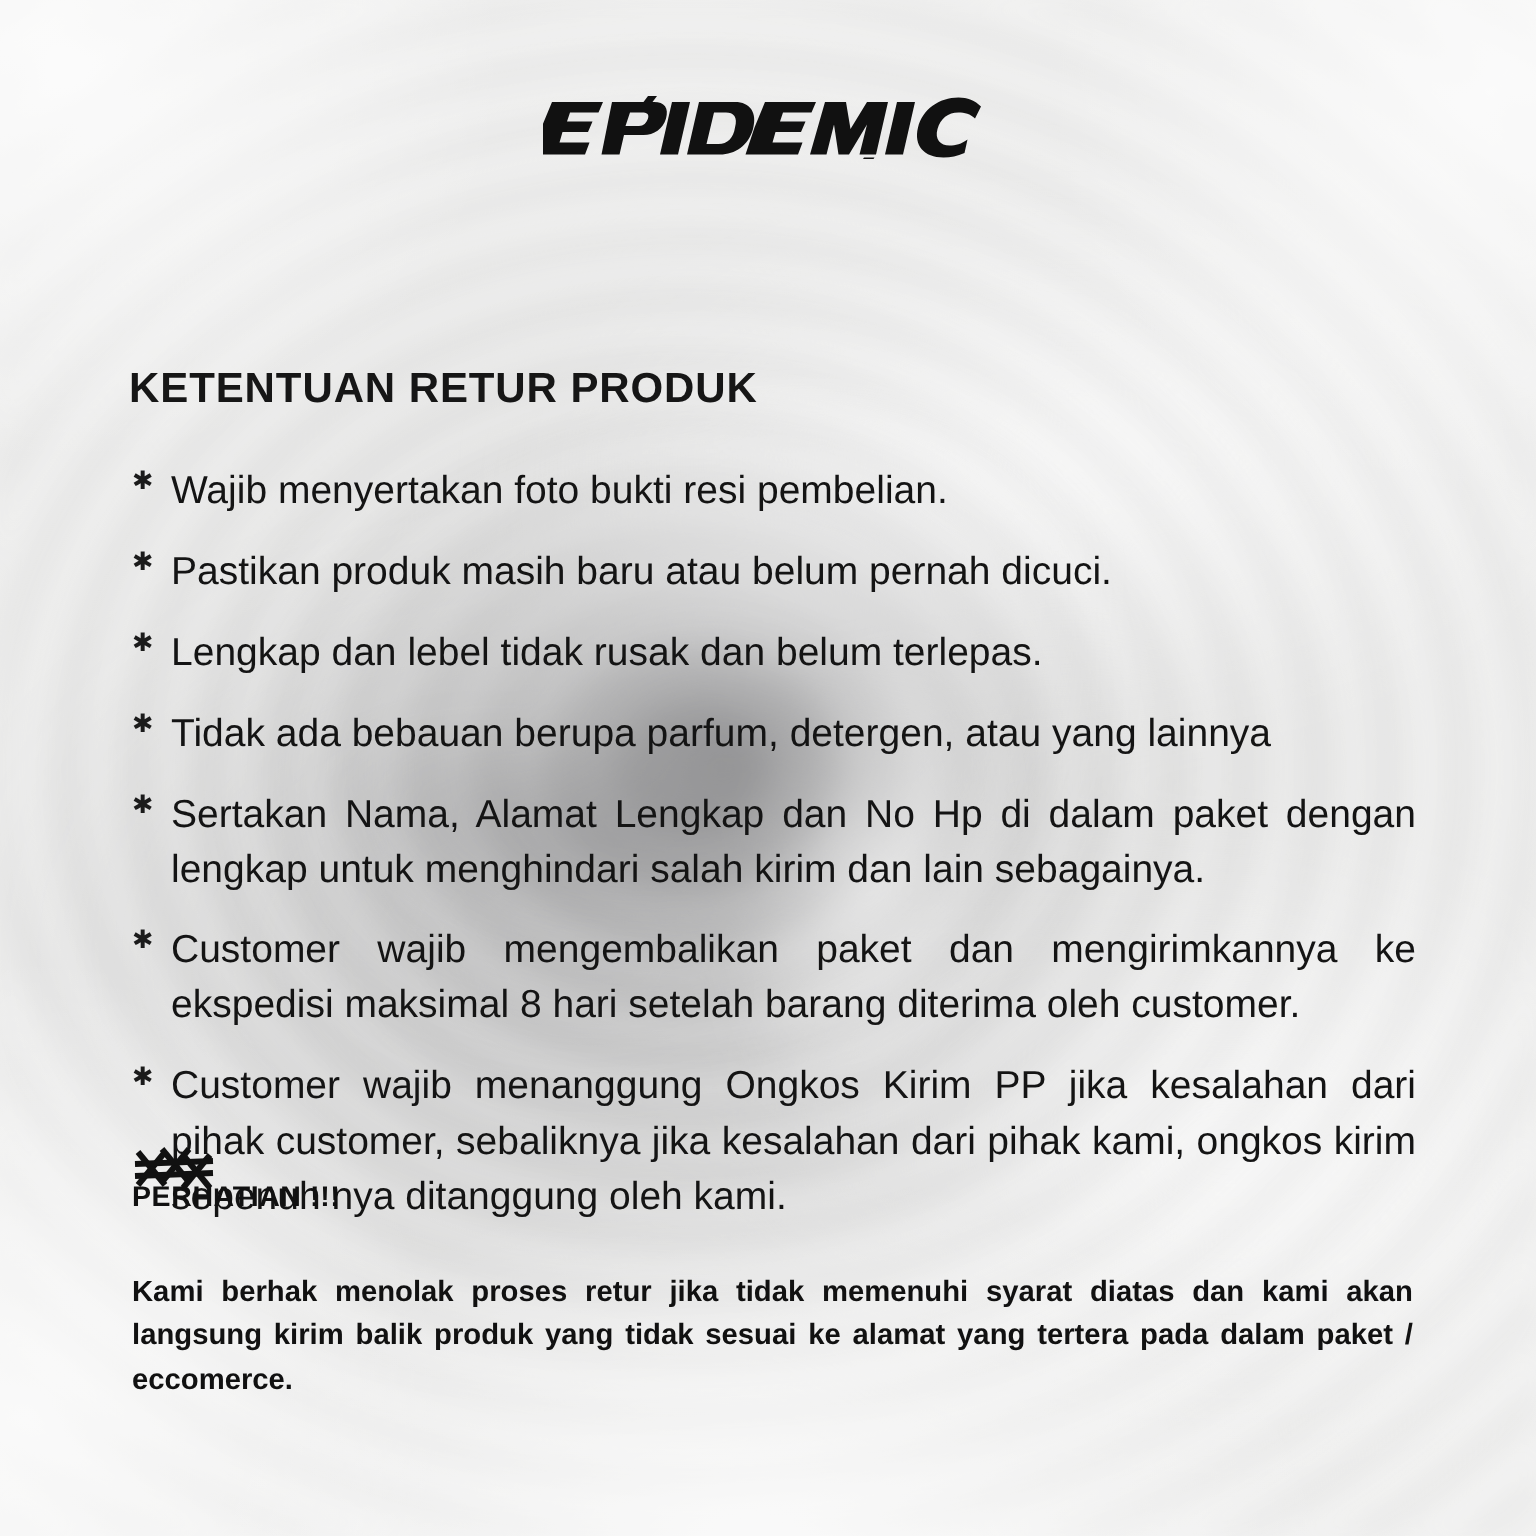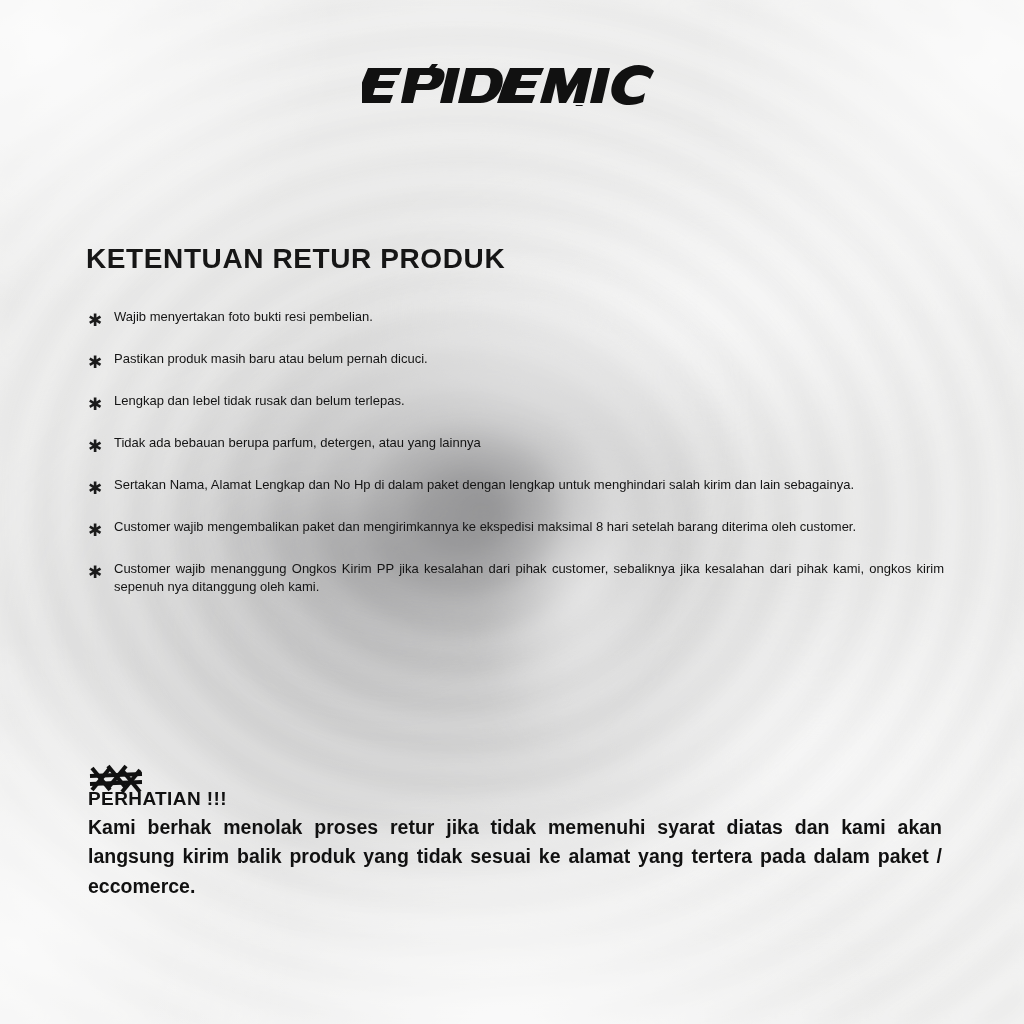--- a/index.html
+++ b/index.html
@@ -115,21 +115,21 @@
   .item .star {
     flex: 0 0 auto;
     width: 26px;
     padding-top: 2px;
     color: #1b1b1b;
     font-size: 17px;
     line-height: 1.35;
   }
   .item .txt {
     flex: 1 1 auto;
-    font-size: 13px;
+    font-size: 26px;
     line-height: 1.42;
     color: #141414;
     text-align: justify;
     text-justify: inter-word;
   }
 
   .warn-mark {
     position: absolute;
     top: 762px;
     left: 88px;
@@ -138,21 +138,21 @@
     position: absolute;
     top: 788px;
     left: 88px;
     font-size: 19px;
     font-weight: 700;
     letter-spacing: 0.4px;
     color: #111;
   }
   .warn-body {
     position: absolute;
-    top: 813px;
+    top: 847px;
     left: 88px;
     width: 854px;
     font-size: 19.5px;
     font-weight: 700;
     line-height: 1.5;
     color: #111;
     text-align: justify;
     text-justify: inter-word;
   }
 </style>

